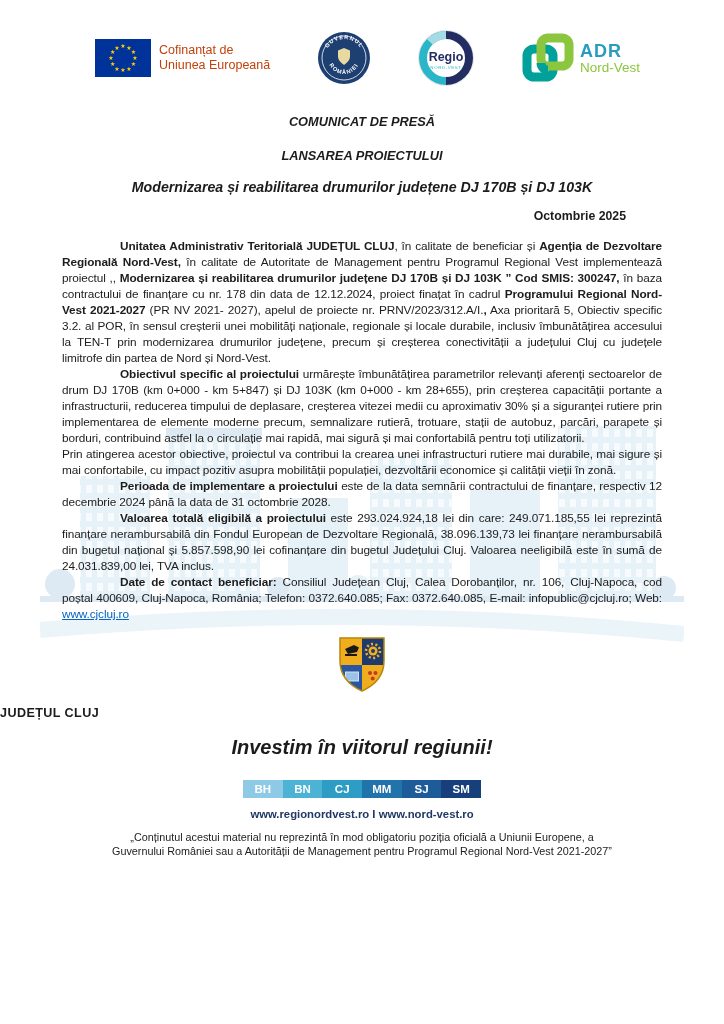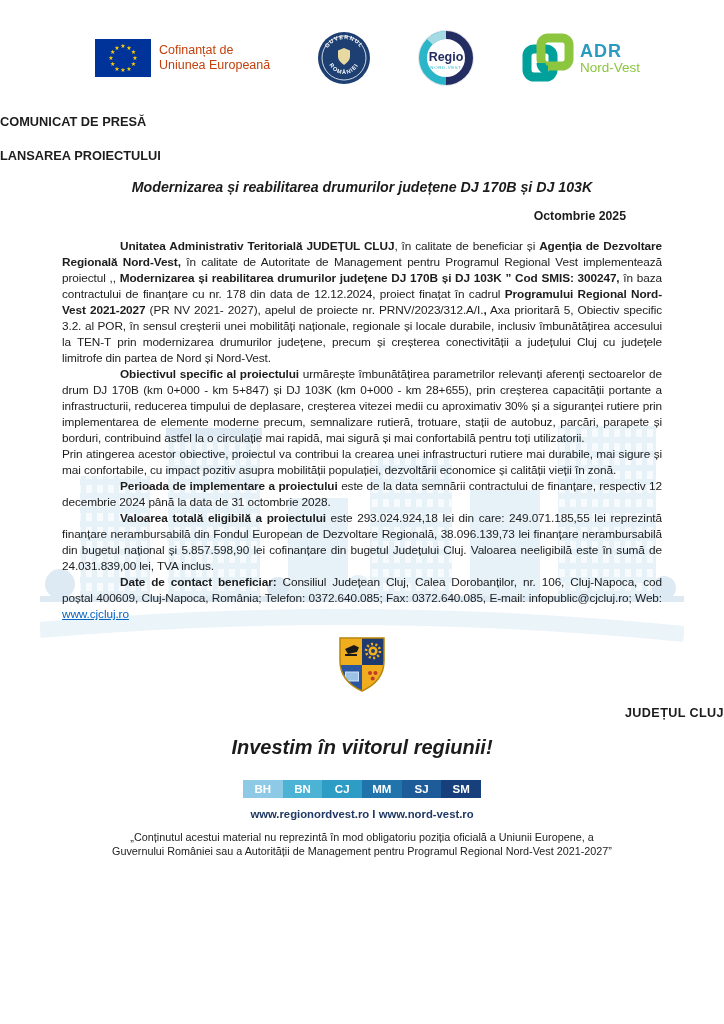--- a/index.html
+++ b/index.html
@@ -14,36 +14,36 @@
   
   .logos { display:flex; justify-content:space-between; align-items:center; margin:28px 84px 0 95px; height:60px; }
   .eu-logo { display:flex; align-items:center; gap:8px; }
   .eu-text { color:#c2410c; font-weight:normal; font-size:12.5px; line-height:15px; }
   .adr-logo { display:flex; align-items:center; gap:6px; }
   .adr-text { line-height:1; }
   .adr-name { font-weight:bold; font-size:18px; color:#2a9bc0; letter-spacing:1px; }
   .adr-sub { font-size:13.5px; color:#8cc63f; margin-top:1px; }
 
   
-  .h-center { font-weight:bold; font-size:12.8px; }
+  .h-center { text-align:center; font-weight:bold; font-size:12.8px;font-style:italic; }
   .heading1 { margin-top:26px; }
   .heading2 { margin-top:19px; }
   .project-title { margin-top:16px; text-align:center; font-weight:bold; font-style:italic; font-size:14.2px; }
   .release-date { margin-top:14px; text-align:right; padding-right:98px; font-weight:bold; font-size:12.3px; }
 
   
   .press-body { margin:15px 62px 0 62px; font-size:11.8px; line-height:16px; letter-spacing:-0.1px; }
   .press-body p { margin:0; text-align:justify; }
   .press-body p.indent { text-indent:58px; }
   .b { font-weight:bold; }
   .doclink { color:#0563c1; text-decoration:underline; }
 
   
   .coat-of-arms { display:block; margin:13px auto 0 auto; }
-  .county-name { margin-top:13px; text-align:right; font-weight:bold; font-size:12.6px; letter-spacing:0.4px; }
+  .county-name { margin-top:13px; text-align:left; font-weight:bold; font-size:12.6px; letter-spacing:0.4px; }
   .slogan { margin-top:16px; text-align:center; font-weight:bold; font-style:italic; font-size:20px; }
   .county-bar { margin:21px auto 0 auto; display:flex; width:238px; height:18px;border-radius:9px; }
   .county-cell { flex:1; display:flex; align-items:center; justify-content:center;
     color:#ffffff; font-weight:bold; font-size:11.5px; }
   .websites { margin-top:10px; text-align:center; font-weight:bold; font-size:11.3px; color:#1f3864; }
   .disclaimer { margin:11px auto 0 auto; width:510px; text-align:center; font-size:10.8px; line-height:13.6px; }
 </style>
 </head>
 <body>
 

